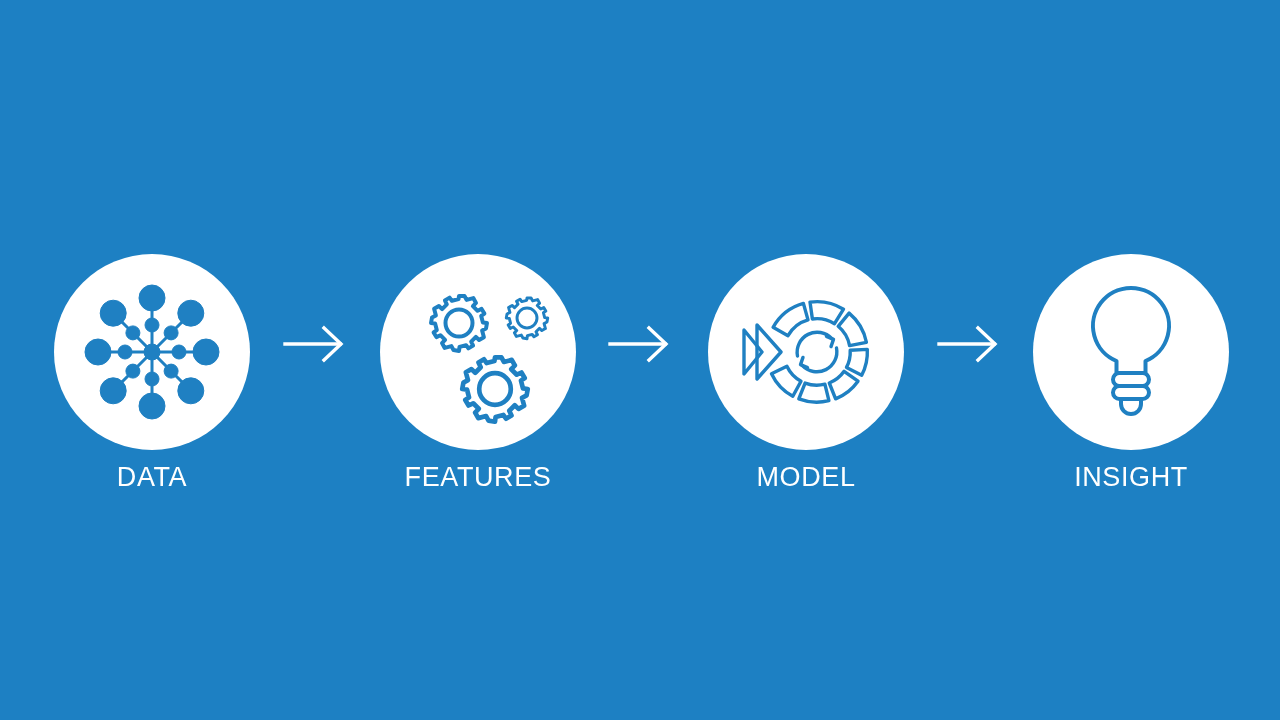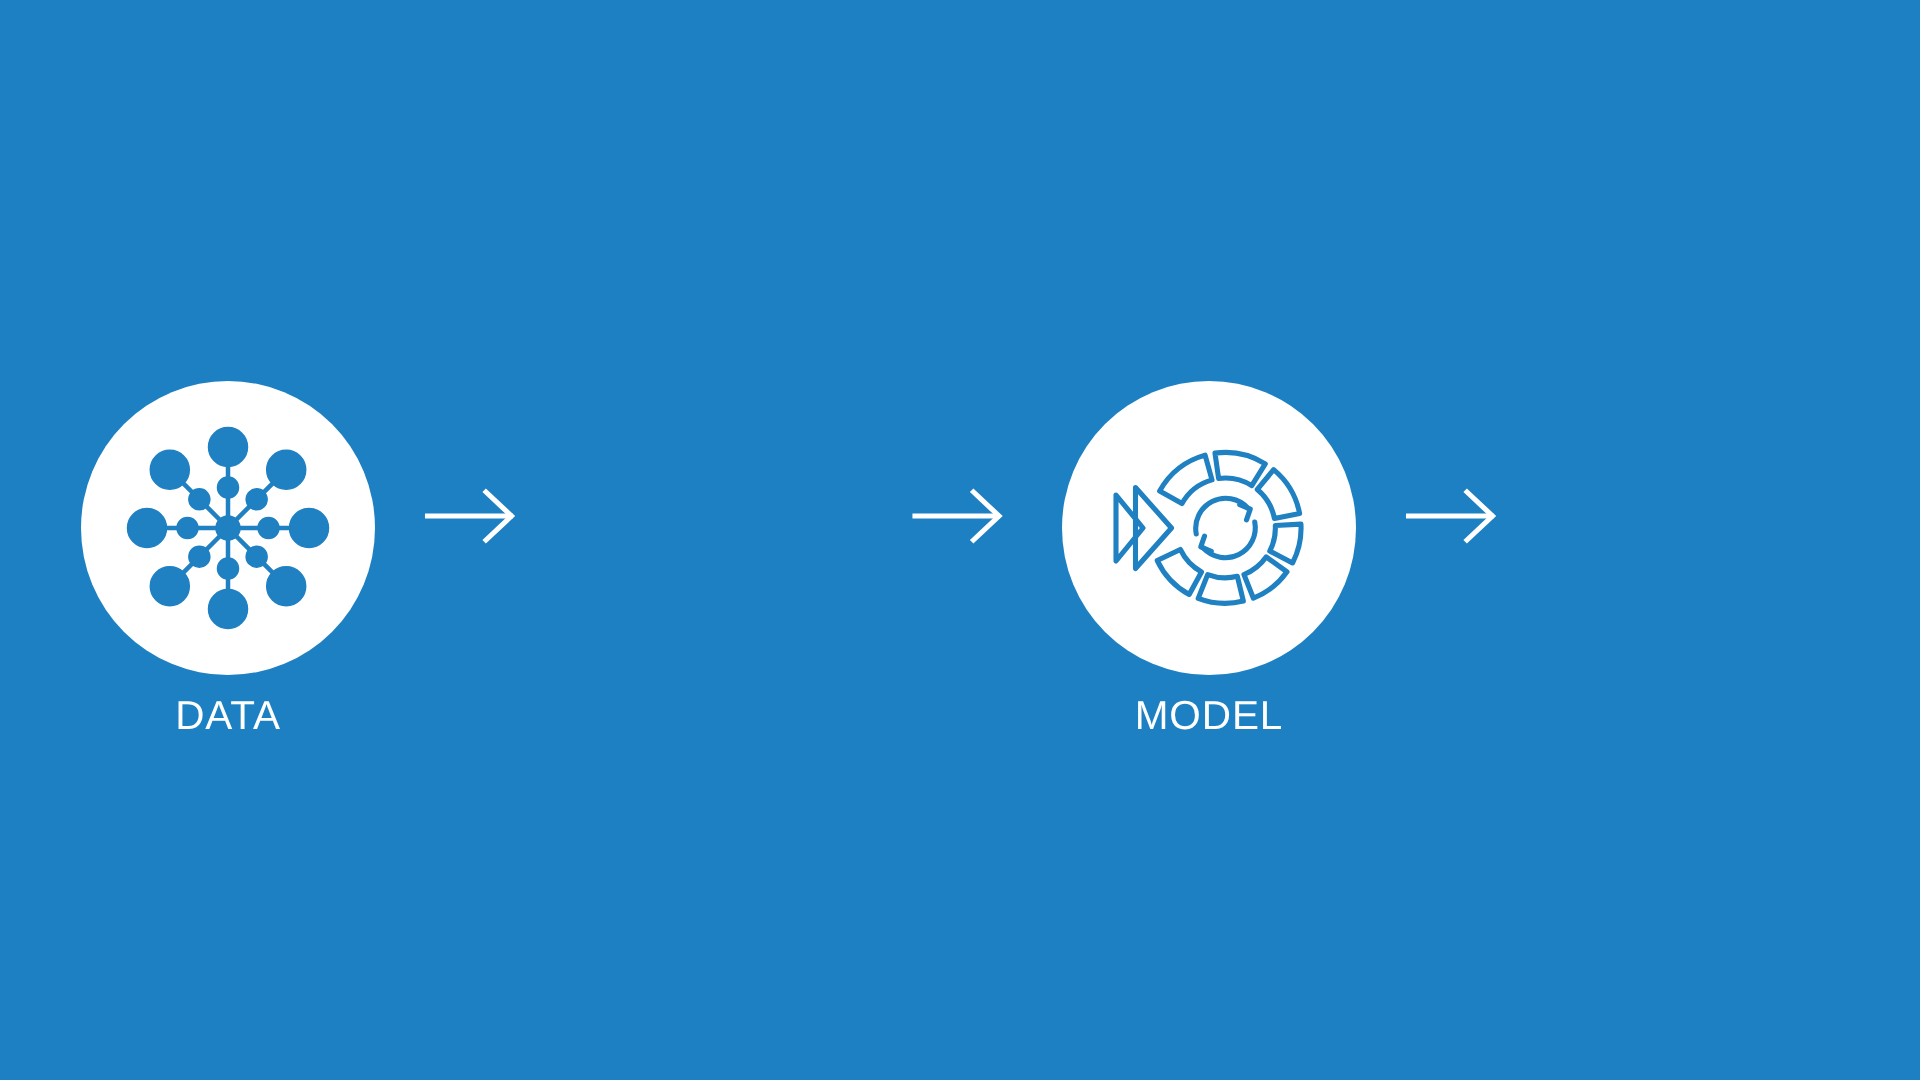--- a/index.html
+++ b/index.html
@@ -124,20 +124,89 @@
 
     <div class="arrow" id="arrow-1">
       <svg width="66" height="44" viewBox="0 0 66 44">
         <g stroke="#ffffff" stroke-width="3.4" fill="none" stroke-linecap="square" stroke-linejoin="miter">
           <line x1="2" y1="22" x2="57" y2="22"></line>
           <polyline points="41,6 58,22 41,38"></polyline>
         </g>
       </svg>
     </div>
 
+    <div class="step" id="step-features">
+      <div class="disc" style="background: rgb(255, 255, 255);">
+        <svg width="150" height="150" viewBox="0 0 150 150">
+          <defs>
+
+            <g id="gear-shape">
+              
+            </g>
+          </defs>
+          <g fill="none" stroke="#1f80c2" stroke-width="4" stroke-linejoin="round">
+
+            <g transform="translate(56,46)">
+              <path d="
+                M 0,-27 L 5.5,-27 L 7.6,-23.1
+                L 14.3,-24.9 L 17,-20.1 L 13.9,-16.9
+                L 18.6,-12.2 L 22.6,-14.1 L 25.4,-9.4 L 22.2,-7.1
+                L 23.9,-0.5 L 28,0 L 27,5.5 L 23.1,7.6
+                L 24.9,14.3 L 20.1,17 L 16.9,13.9
+                L 12.2,18.6 L 14.1,22.6 L 9.4,25.4 L 7.1,22.2
+                L 0.5,23.9 L 0,28 L -5.5,27 L -7.6,23.1
+                L -14.3,24.9 L -17,20.1 L -13.9,16.9
+                L -18.6,12.2 L -22.6,14.1 L -25.4,9.4 L -22.2,7.1
+                L -23.9,0.5 L -28,0 L -27,-5.5 L -23.1,-7.6
+                L -24.9,-14.3 L -20.1,-17 L -16.9,-13.9
+                L -12.2,-18.6 L -14.1,-22.6 L -9.4,-25.4 L -7.1,-22.2
+                L -0.5,-23.9 Z"></path>
+              <circle cx="0" cy="0" r="13.5"></circle>
+            </g>
+
+            <g transform="translate(124,41) scale(0.74)">
+              <path d="
+                M 0,-27 L 5.5,-27 L 7.6,-23.1
+                L 14.3,-24.9 L 17,-20.1 L 13.9,-16.9
+                L 18.6,-12.2 L 22.6,-14.1 L 25.4,-9.4 L 22.2,-7.1
+                L 23.9,-0.5 L 28,0 L 27,5.5 L 23.1,7.6
+                L 24.9,14.3 L 20.1,17 L 16.9,13.9
+                L 12.2,18.6 L 14.1,22.6 L 9.4,25.4 L 7.1,22.2
+                L 0.5,23.9 L 0,28 L -5.5,27 L -7.6,23.1
+                L -14.3,24.9 L -17,20.1 L -13.9,16.9
+                L -18.6,12.2 L -22.6,14.1 L -25.4,9.4 L -22.2,7.1
+                L -23.9,0.5 L -28,0 L -27,-5.5 L -23.1,-7.6
+                L -24.9,-14.3 L -20.1,-17 L -16.9,-13.9
+                L -12.2,-18.6 L -14.1,-22.6 L -9.4,-25.4 L -7.1,-22.2
+                L -0.5,-23.9 Z"></path>
+              <circle cx="0" cy="0" r="13.5"></circle>
+            </g>
+
+            <g transform="translate(92,112) scale(1.17)">
+              <path d="
+                M 0,-27 L 5.5,-27 L 7.6,-23.1
+                L 14.3,-24.9 L 17,-20.1 L 13.9,-16.9
+                L 18.6,-12.2 L 22.6,-14.1 L 25.4,-9.4 L 22.2,-7.1
+                L 23.9,-0.5 L 28,0 L 27,5.5 L 23.1,7.6
+                L 24.9,14.3 L 20.1,17 L 16.9,13.9
+                L 12.2,18.6 L 14.1,22.6 L 9.4,25.4 L 7.1,22.2
+                L 0.5,23.9 L 0,28 L -5.5,27 L -7.6,23.1
+                L -14.3,24.9 L -17,20.1 L -13.9,16.9
+                L -18.6,12.2 L -22.6,14.1 L -25.4,9.4 L -22.2,7.1
+                L -23.9,0.5 L -28,0 L -27,-5.5 L -23.1,-7.6
+                L -24.9,-14.3 L -20.1,-17 L -16.9,-13.9
+                L -12.2,-18.6 L -14.1,-22.6 L -9.4,-25.4 L -7.1,-22.2
+                L -0.5,-23.9 Z"></path>
+              <circle cx="0" cy="0" r="13.5"></circle>
+            </g>
+          </g>
+        </svg>
+      </div>
+      <div class="step-label" style="color: rgb(255, 255, 255);">FEATURES</div>
+    </div>
 
     <div class="arrow" id="arrow-2">
       <svg width="66" height="44" viewBox="0 0 66 44">
         <g stroke="#ffffff" stroke-width="3.4" fill="none" stroke-linecap="square" stroke-linejoin="miter">
           <line x1="2" y1="22" x2="57" y2="22"></line>
           <polyline points="41,6 58,22 41,38"></polyline>
         </g>
       </svg>
     </div>
 
@@ -182,15 +251,34 @@
 
     <div class="arrow" id="arrow-3">
       <svg width="66" height="44" viewBox="0 0 66 44">
         <g stroke="#ffffff" stroke-width="3.4" fill="none" stroke-linecap="square" stroke-linejoin="miter">
           <line x1="2" y1="22" x2="57" y2="22"></line>
           <polyline points="41,6 58,22 41,38"></polyline>
         </g>
       </svg>
     </div>
 
+    <div class="step" id="step-insight">
+      <div class="disc" style="background: rgb(255, 255, 255);">
+        <svg width="150" height="150" viewBox="0 0 150 150">
+          <g fill="none" stroke="#1f80c2" stroke-width="4" stroke-linejoin="round" stroke-linecap="round">
+
+            <path d="M 60.5,96
+                     L 60.5,84
+                     A 38,38 0 1 1 89.5,84
+                     L 89.5,96 Z"></path>
+
+            <rect x="57" y="96" width="36" height="13" rx="6.5"></rect>
+            <rect x="57" y="109" width="36" height="13" rx="6.5"></rect>
+
+            <path d="M 65,122 L 85,122 L 85,127 A 10,10 0 0 1 65,127 Z"></path>
+          </g>
+        </svg>
+      </div>
+      <div class="step-label" style="color: rgb(255, 255, 255);">INSIGHT</div>
+    </div>
 
   </div>
 </div>
 
 </body></html>

